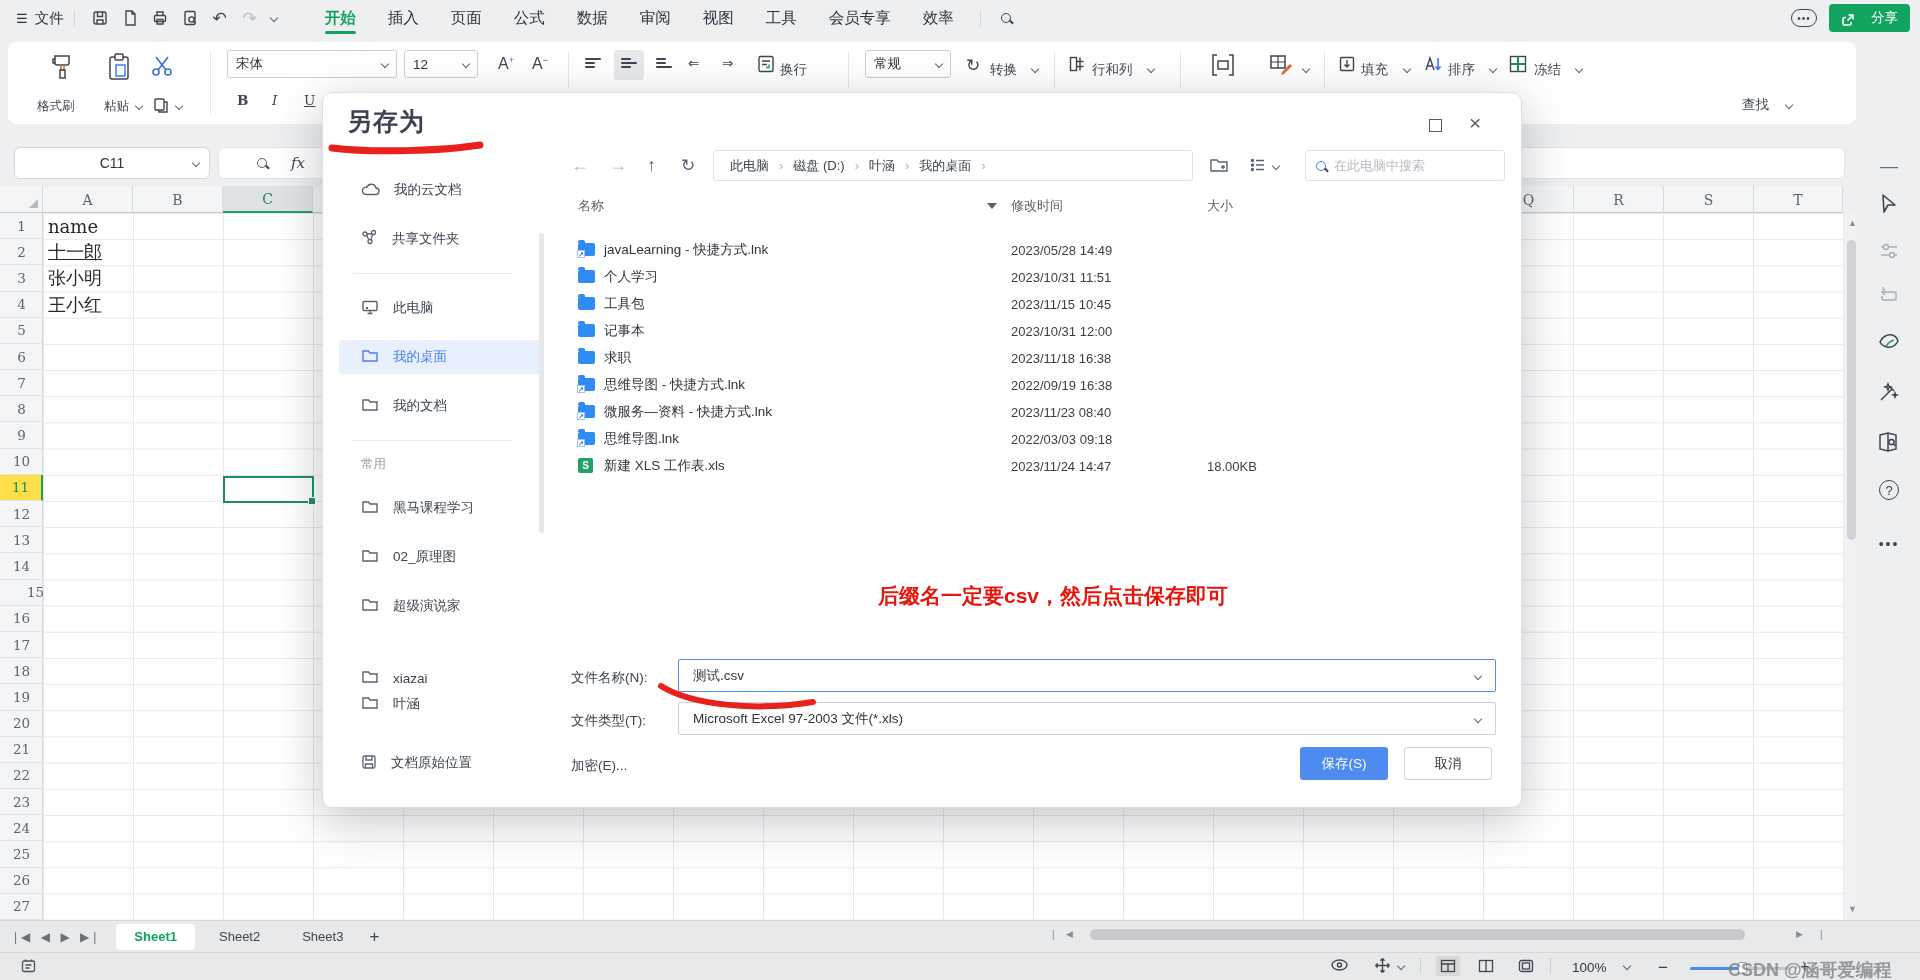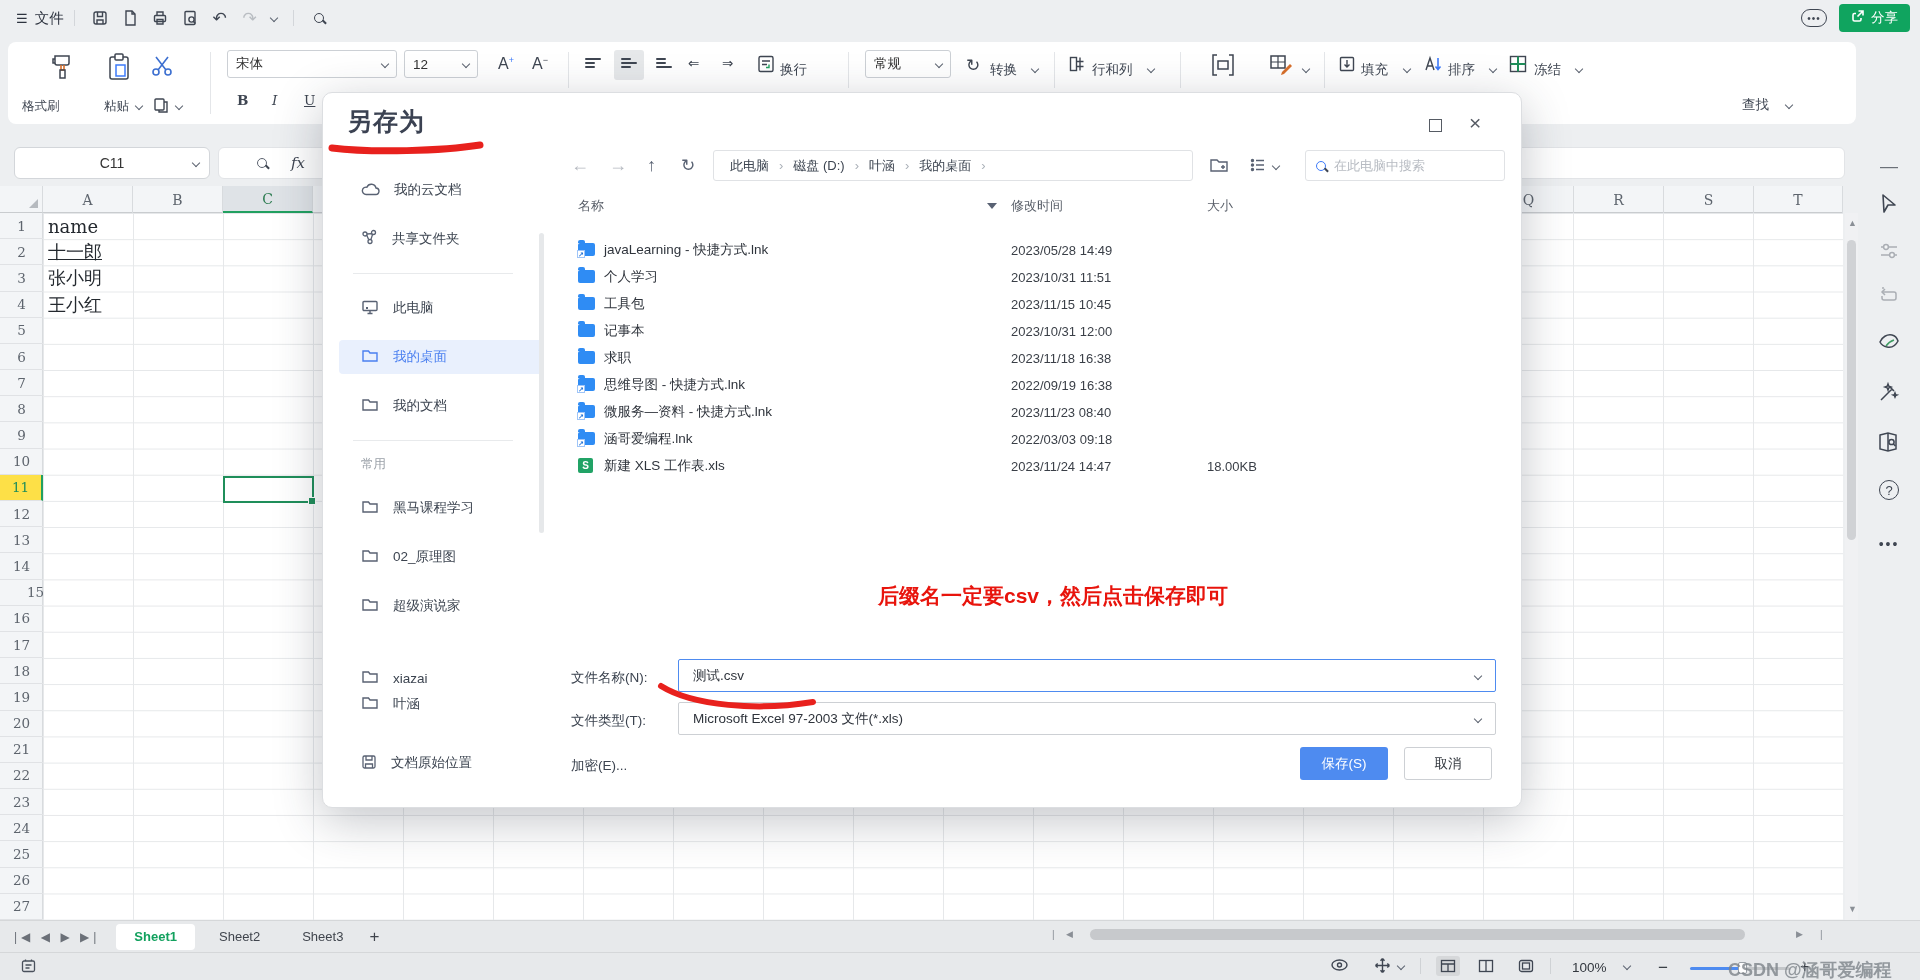--- a/index.html
+++ b/index.html
@@ -11,21 +11,21 @@
   .topbar{position:absolute;left:0;top:0;width:1920px;height:36px;display:flex;align-items:center;background:#edeff1;}
   .tb-file{display:flex;align-items:center;gap:7px;margin-left:16px;font-size:14.5px;color:#2d333f;}
   .tb-sep{width:1px;height:16px;background:#d3d6da;margin:0 10px;}
   .tb-ico{width:22px;height:20px;display:flex;align-items:center;justify-content:center;margin:0 4px;color:#3f4652;font-size:16px;}
   .mtab{padding:0 16px;font-size:15.5px;color:#2d333f;height:36px;display:flex;align-items:center;position:relative;}
   .mtab.active{color:#12a15e;font-weight:700;}
   .mtab.active::after{content:"";position:absolute;left:16px;right:16px;bottom:2px;height:3px;border-radius:2px;background:#12a15e;}
   .mag{position:relative;display:inline-block;width:10px;height:10px;border:1.6px solid #3f4652;border-radius:50%;}
   .mag::after{content:"";position:absolute;width:5px;height:1.6px;background:#3f4652;transform:rotate(45deg);right:-4px;bottom:-1px;}
   .cloud-dots{width:26px;height:18px;border:1.5px solid #3f4652;border-radius:9px;display:flex;align-items:center;justify-content:center;font-size:10px;letter-spacing:1px;color:#3f4652;}
-  .share-btn{display:flex;align-items:flex-start;gap:6px;background:#10a45f;color:#fff;font-size:13.5px;border-radius:4px;padding:5px 12px;margin:0 10px 0 12px;}
+  .share-btn{display:flex;align-items:flex-end;gap:16px;background:#10a45f;color:#fff;font-size:13.5px;border-radius:4px;padding:5px 12px;margin:0 10px 0 12px;}
   
   .ribbon{position:absolute;left:8px;top:42px;width:1848px;height:82px;background:#fff;border-radius:8px;}
   .rlabel{position:absolute;font-size:12.5px;color:#3f4652;white-space:nowrap;}
   .rlabel1{position:absolute;font-size:13.5px;color:#3f4652;white-space:nowrap;}
   .rbox{position:absolute;height:28px;border:1px solid #ccd0d5;border-radius:3px;background:#fff;font-size:13.5px;color:#333;display:flex;align-items:center;padding:0 8px;justify-content:space-between;}
   .rdiv{position:absolute;width:1px;background:#e4e6e9;top:10px;height:62px;}
   .icon18 svg{display:block;}
   .alico{position:absolute;width:16px;display:flex;flex-direction:column;gap:2.5px;}
   .alico i{height:1.6px;background:#3f4652;border-radius:1px;}
   
@@ -126,20 +126,32 @@
     <div class="tb-ico icon18">
         <svg width="18" height="18" viewBox="0 0 18 18" fill="none" stroke="#3f4652" stroke-width="1.4">
           <rect x="4" y="2.5" width="10" height="13" rx="1"></rect>
           <circle cx="10.5" cy="10.5" r="2.6"></circle>
           <path d="M12.4 12.4l2 2"></path>
         </svg>
       </div>
     <div class="tb-ico" style="font-size:17px;">↶</div>
     <div class="tb-ico" style="font-size:17px;color:#b9bdc2;">↷</div>
     <span class="chev" style="margin:0 6px;"></span>
+    <div id="menu-tabs" style="display:flex;margin-left:26px;">
+        <div class="mtab active">开始</div>
+        <div class="mtab">插入</div>
+        <div class="mtab">页面</div>
+        <div class="mtab">公式</div>
+        <div class="mtab">数据</div>
+        <div class="mtab">审阅</div>
+        <div class="mtab">视图</div>
+        <div class="mtab">工具</div>
+        <div class="mtab">会员专享</div>
+        <div class="mtab">效率</div>
+      </div>
     <div class="tb-sep"></div>
     <div class="tb-ico">
         <span class="mag"></span>
       </div>
     <div style="flex:1;"></div>
     <div class="cloud-dots">•••</div>
     <div class="share-btn">
       <svg width="14" height="14" viewBox="0 0 14 14" fill="none" stroke="#fff" stroke-width="1.6">
           <path d="M5 4.5H3.5a1.5 1.5 0 0 0-1.5 1.5v4.5a1.5 1.5 0 0 0 1.5 1.5h5A1.5 1.5 0 0 0 10 10.5V9"></path>
           <path d="M7.5 2h4.5v4.5M12 2L6.5 7.5"></path>
@@ -151,21 +163,21 @@
   <div class="ribbon">
 
     <div class="abs icon18" style="left:40px;top:10px;">
         <svg width="28" height="30" viewBox="0 0 28 30" fill="none">
           <path d="M7 4h14v7a2 2 0 0 1-2 2H9a2 2 0 0 1-2-2z" stroke="#3f4652" stroke-width="1.5"></path>
           <path d="M7 7H5v4h2" stroke="#3f4652" stroke-width="1.5"></path>
           <path d="M13 13v5h3v-5" stroke="#d86f2a" stroke-width="1.6"></path>
           <path d="M12 18h5v8h-5z" stroke="#3f4652" stroke-width="1.5"></path>
         </svg>
       </div>
-    <div class="rlabel" style="left:14px;top:56px;">格式刷</div>
+    <div class="rlabel" style="left:29px;top:56px;">格式刷</div>
     <div class="abs icon18" style="left:98px;top:10px;">
         <svg width="26" height="30" viewBox="0 0 26 30" fill="none">
           <rect x="4" y="5" width="18" height="22" rx="2" stroke="#3f4652" stroke-width="1.5"></rect>
           <rect x="9" y="2" width="8" height="6" rx="1" fill="#fff" stroke="#3f4652" stroke-width="1.5"></rect>
           <rect x="10" y="13" width="9" height="11" stroke="#3e7bfa" stroke-width="1.5"></rect>
         </svg>
       </div>
     <div class="rlabel" style="left:96px;top:56px;">粘贴</div>
     <span class="chev" style="position:absolute;left:128px;top:61px;"></span>
     <div class="abs icon18" style="left:142px;top:12px;">
@@ -630,21 +642,21 @@
         <div style="position: absolute; left: 240px; top: 308px; width: 700px; height: 24px;">
           <div class="fold" style="left:15px;"></div>
           <div class="lnk" style="left:14px;top:11px;">↗</div>
           <div class="frow-name" style="left:41px;">微服务—资料 - 快捷方式.lnk</div>
           <div class="frow-date" style="left:448px;">2023/11/23 08:40</div>
           <div class="frow-size" style="left:644px;"></div>
         </div>
         <div style="position: absolute; left: 240px; top: 335px; width: 700px; height: 24px;">
           <div class="fold" style="left:15px;"></div>
           <div class="lnk" style="left:14px;top:11px;">↗</div>
-          <div class="frow-name" style="left:41px;">涵哥爱编程.lnk</div>
+          <div class="frow-name" style="left:41px;">思维导图.lnk</div>
           <div class="frow-date" style="left:448px;">2022/03/03 09:18</div>
           <div class="frow-size" style="left:644px;"></div>
         </div>
         <div style="position: absolute; left: 240px; top: 362px; width: 700px; height: 24px;">
           <div class="xlsico" style="left:15px;">S</div>
           <div class="frow-name" style="left:41px;">新建 XLS 工作表.xls</div>
           <div class="frow-date" style="left:448px;">2023/11/24 14:47</div>
           <div class="frow-size" style="left:644px;">18.00KB</div>
         </div>
       </div>

